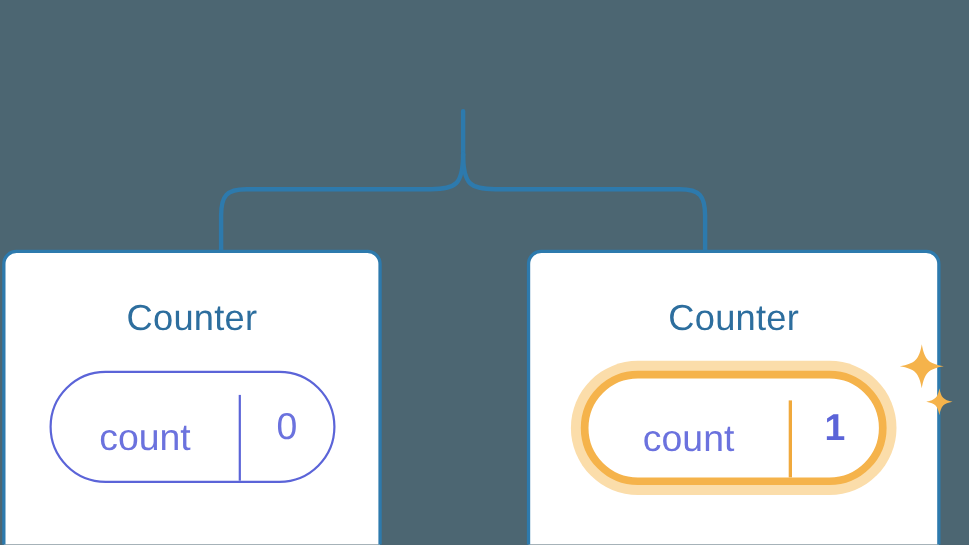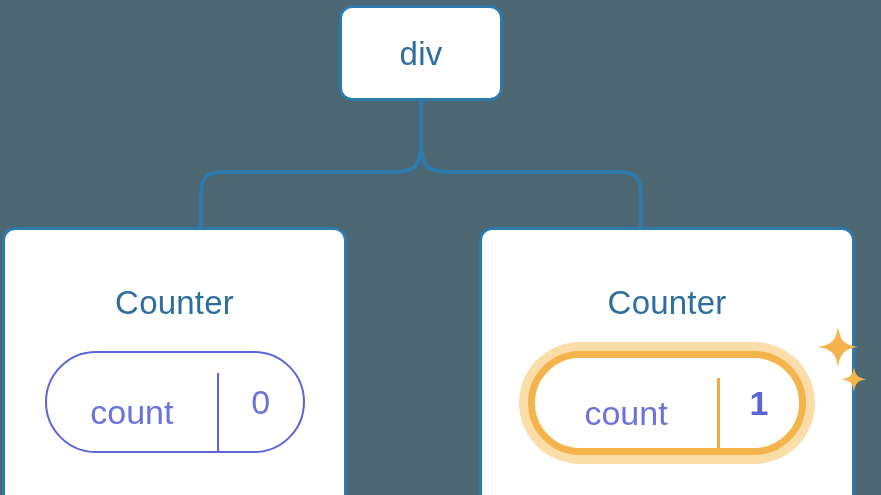--- a/index.html
+++ b/index.html
@@ -62,21 +62,21 @@
     top: 227px;
     height: 290px;            
     display: flex;
     flex-direction: column;
     align-items: center;
   }
   #card-left  { left: 2px;   width: 345px; }
   #card-right { left: 479px; width: 376px; }
 
   .card-title {
-    margin-top: 56px;
+    margin-top: 42px;
     font-size: 33px;
     color: #2d6e9e;
     line-height: 1;
     letter-spacing: 0.2px;
   }
 
   
   .pill-wrap {
     margin-top: 32px;
     position: relative;
@@ -150,23 +150,20 @@
 
   <svg id="connectors" viewBox="0 0 881 495" width="881" height="495" aria-hidden="true">
 
     <path d="M 421 101 L 421 140" fill="none" stroke="#2d7aad" stroke-width="4" stroke-linecap="round"></path>
 
     <path d="M 421 140 C 421 168, 414 172, 392 172 L 224 172 C 206 172, 201 178, 201 196 L 201 227" fill="none" stroke="#2d7aad" stroke-width="4" stroke-linecap="round"></path>
 
     <path d="M 421 140 C 421 168, 428 172, 450 172 L 618 172 C 636 172, 641 178, 641 196 L 641 227" fill="none" stroke="#2d7aad" stroke-width="4" stroke-linecap="round"></path>
   </svg>
 
-  <div class="node" id="root-node">
-    <span class="root-label">div</span>
-  </div>
 
   <div class="node component-card" id="card-left">
     <span class="card-title">Counter</span>
 
     <div class="pill-wrap">
       <div class="pill idle">
         <div class="pill-key">count</div>
         <div class="pill-val">0</div>
       </div>
     </div>

